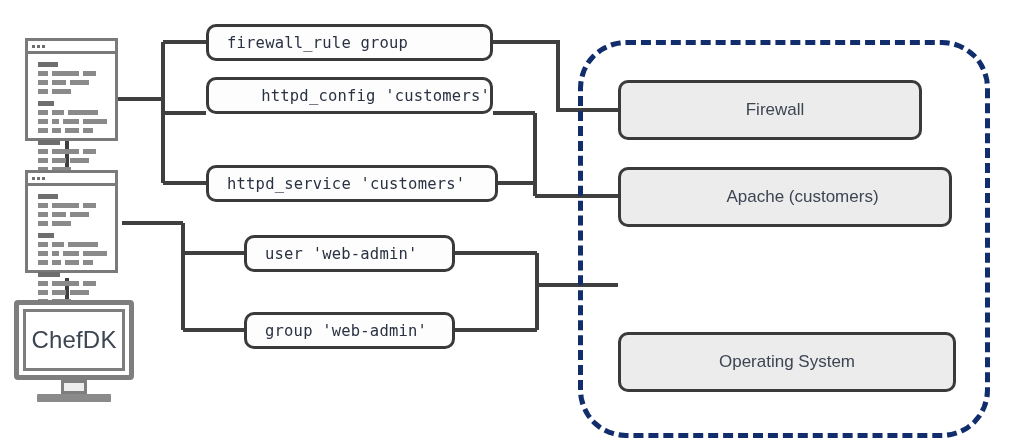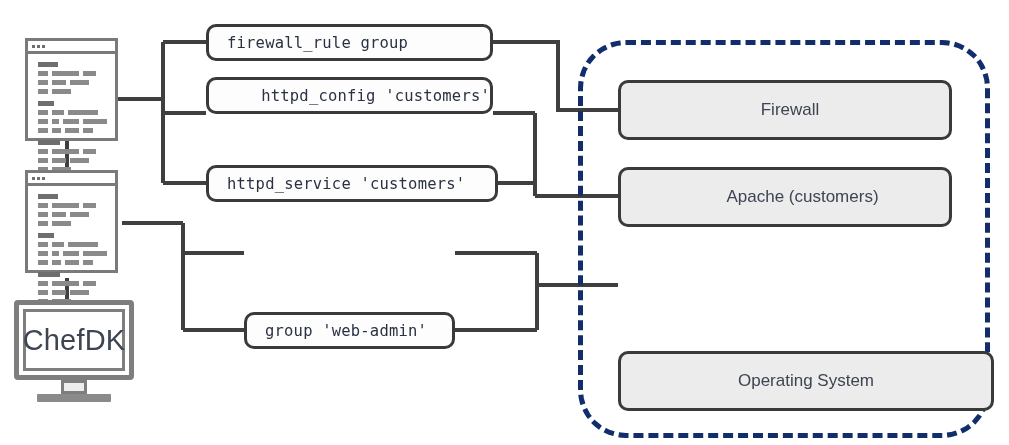--- a/index.html
+++ b/index.html
@@ -80,21 +80,21 @@
   .mon-inner {
     position: absolute;
     left: 4px; top: 4px; right: 4px; bottom: 4px;
     border: 3px solid #7e7e7e;
     box-sizing: border-box;
     display: flex;
     align-items: center;
     justify-content: center;
   }
   .mon-label {
-    font-size: 29px;
+    font-size: 24px;
     color: #3d4452;
     letter-spacing: 0.2px;
   }
   .mon-neck {
     width: 26px;
     height: 14px;
     background: #ededed;
     border: 3px solid #7e7e7e;
     box-sizing: border-box;
     margin: 0 auto;
@@ -331,31 +331,34 @@
   </div>
 
   <div class="res-box" style="left:206px; top:77px; width:287px; height:37px;justify-content:flex-end;">
     <span>httpd_config 'customers'</span>
   </div>
 
   <div class="res-box" style="left:206px; top:165px; width:292px; height:37px;">
     <span>httpd_service 'customers'</span>
   </div>
 
+  <div class="res-box" style="left:244px; top:235px; width:211px; height:37px;">
+    <span>user 'web-admin'</span>
+  </div>
 
   <div class="res-box" style="left:244px; top:312px; width:211px; height:37px;">
     <span>group 'web-admin'</span>
   </div>
 
-  <div class="node-box" style="left:618px; top:80px; width:334px; height:60px;padding-left:10px;">
+  <div class="node-box" style="left:618px; top:80px; width:304px; height:60px;padding-left:10px;">
     <span>Firewall</span>
   </div>
 
   <div class="node-box" style="left:618px; top:167px; width:334px; height:60px;padding-left:35px;">
     <span>Apache (customers)</span>
   </div>
 
 
-  <div class="node-box" style="left:618px; top:351px; width:376px; height:60px;text-align:right;">
+  <div class="node-box" style="left:618px; top:332px; width:338px; height:60px;text-align:right;">
     <span>Operating System</span>
   </div>
 
 </div>
 
 </body></html>

